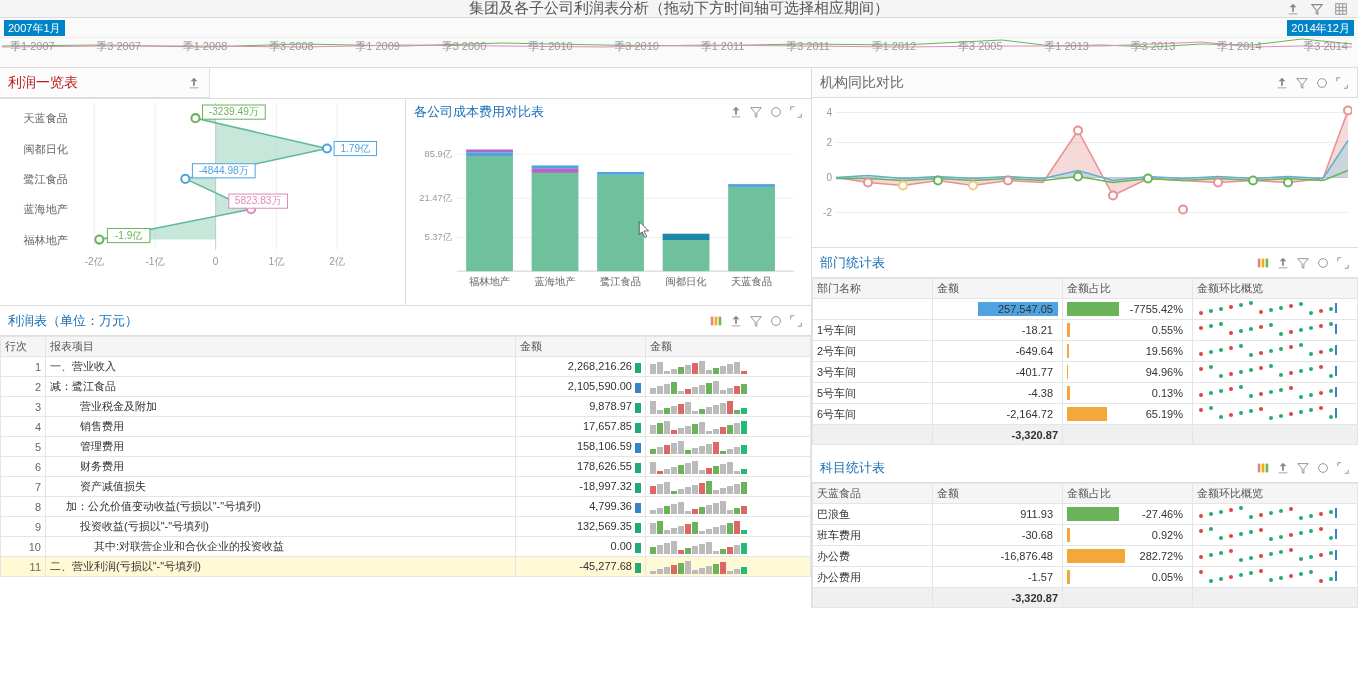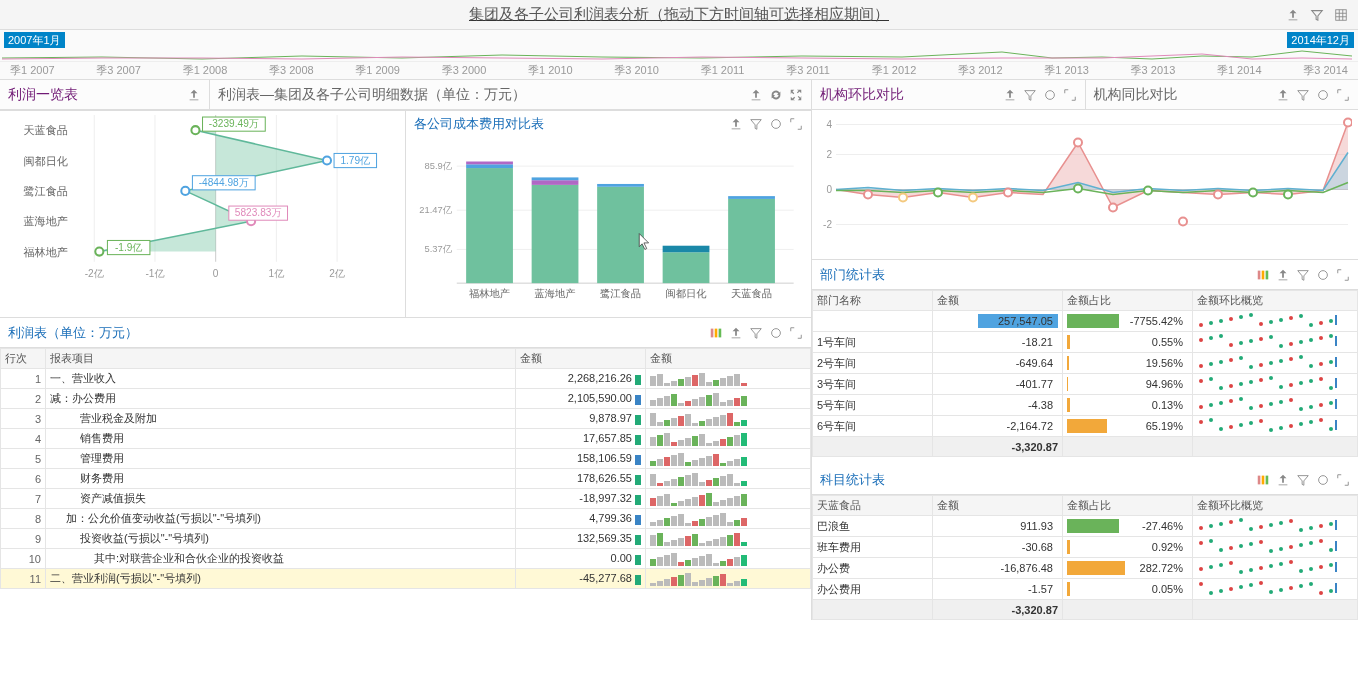--- a/index.html
+++ b/index.html
@@ -1,38 +1,38 @@
 <!DOCTYPE html>
 <html><head>
 <meta charset="utf-8">
 <style>
   * { box-sizing: border-box; margin: 0; padding: 0; }
   body { font-family: "Microsoft YaHei", Arial, sans-serif; font-size: 12px; background: #fff; color: #333; width: 1358px; }
   
   
-  .header { display: flex; align-items: center; justify-content: center; height: 30px; background: #f5f5f5; border-bottom: 1px solid #ddd; position: relative; text-decoration: underline; }
+  .header { display: flex; align-items: center; justify-content: center; height: 18px; background: #f5f5f5; border-bottom: 1px solid #ddd; position: relative; }
   .header-title { font-size: 15px; color: #555; }
   .header-icons { position: absolute; right: 10px; display: flex; gap: 10px; }
   
   
   .timeline { height: 50px; border-bottom: 1px solid #ddd; position: relative; background: #fafafa; }
   .timeline-handle { position: absolute; top: 2px; height: 16px; background: #0084c8; color: #fff; font-size: 11px; padding: 0 4px; line-height: 16px; }
   .timeline-handle.left { left: 4px; }
   .timeline-handle.right { right: 4px; }
-  .timeline-ticks { position: absolute; bottom: 0; left: 0; right: 0; display: flex; justify-content: space-between; padding: 0 10px; font-size: 11px; color: #999; border-top: 1px solid #eee; height: 18px; align-items: center; }
+  .timeline-ticks { position: absolute; bottom: 12px; left: 0; right: 0; display: flex; justify-content: space-between; padding: 0 10px; font-size: 11px; color: #999; border-top: 1px solid #eee; height: 18px; align-items: center; }
   .timeline-spark { position: absolute; top: 18px; left: 2px; right: 2px; height: 14px; }
   
   
   .main { display: flex; }
   .left-col { width: 812px; border-right: 1px solid #ddd; }
   .right-col { width: 546px; }
   
   
   .panel-header { height: 30px; display: flex; align-items: center; padding: 0 8px; border-bottom: 1px solid #ddd; background: #fcfcfc; justify-content: space-between; }
-  .panel-title { font-size: 14px; color: #701a75; font-weight: normal; }
+  .panel-title { font-size: 14px; color: #b91c1c; font-weight: normal; }
   .panel-title.gray { color: #666; }
   .panel-icons { display: flex; gap: 6px; align-items: center; }
   .icon { width: 14px; height: 14px; display: inline-flex; align-items: center; justify-content: center; color: #888; cursor: pointer; }
   .icon svg { width: 14px; height: 14px; }
   
   
   .row-split { display: flex; }
   .row-split > div { flex: 1; }
   .row-split > div:first-child { border-right: 1px solid #ddd; }
   
@@ -108,21 +108,21 @@
       <span>季3 2007</span>
       <span>季1 2008</span>
       <span>季3 2008</span>
     <span>季1 2009</span>
       <span>季3 2000</span>
       <span>季1 2010</span>
       <span>季3 2010</span>
     <span>季1 2011</span>
       <span>季3 2011</span>
       <span>季1 2012</span>
-      <span>季3 2012</span>
+      <span>季3 2005</span>
     <span>季1 2013</span>
       <span>季3 2013</span>
       <span>季1 2014</span>
       <span>季3 2014</span>
   </div>
 </div>
 
 <div class="main">
 
   <div class="left-col">
@@ -130,40 +130,20 @@
     <div class="profit-header-row">
       <div class="ph1 panel-header" style="border-right:1px solid #ddd;">
         <span class="panel-title">利润一览表</span>
         <div class="panel-icons">
             <span class="icon">
               <svg viewBox="0 0 16 16">
                 <path d="M3 13h10v1H3zM8 2l4 4h-3v5H7V6H4z" fill="#888"></path>
               </svg>
             </span>
           </div>
-      </div>
-      <div class="ph2 panel-header">
-        <span class="panel-title gray">利润表—集团及各子公司明细数据（单位：万元）</span>
-        <div class="panel-icons">
-          <span class="icon">
-              <svg viewBox="0 0 16 16">
-                <path d="M3 13h10v1H3zM8 2l4 4h-3v5H7V6H4z" fill="#888"></path>
-              </svg>
-            </span>
-          <span class="icon">
-              <svg viewBox="0 0 16 16">
-                <path d="M3 8a5 5 0 0 1 9-3l1-1v4h-4l1.5-1.5A3 3 0 0 0 5 8m8 0a5 5 0 0 1-9 3l-1 1V8h4l-1.5 1.5A3 3 0 0 0 11 8" fill="#888"></path>
-              </svg>
-            </span>
-          <span class="icon">
-              <svg viewBox="0 0 16 16">
-                <path d="M2 2h4L4 4l2 2-1 1-2-2-1 2zM14 2v4l-2-2-2 2-1-1 2-2-2-1zM2 14v-4l2 2 2-2 1 1-2 2 2 1zM14 14h-4l2-2-2-2 1-1 2 2 1-2z" fill="#888"></path>
-              </svg>
-            </span>
-        </div>
       </div>
     </div>
 
     <div class="row-split section-border">
 
       <div style="width:375px;">
         <div class="chart-net">
           <svg width="100%" height="100%" viewBox="0 0 360 170">
 
             <line x1="75" y1="0" x2="75" y2="145" stroke="#eee"></line>
@@ -329,21 +309,21 @@
                 <span style="height:6px;background:#6ab35a"></span>
                 <span style="height:8px;background:#bbb"></span>
                 <span style="height:10px;background:#bbb"></span>
                 <span style="height:12px;background:#bbb"></span>
                 <span style="height:3px;background:#d66"></span>
               </div>
             </td>
           </tr>
           <tr>
             <td class="idx">2</td>
-            <td>减：办公费用</td>
+            <td>减：鹭江食品</td>
             <td class="num">2,105,590.00 <span style="display:inline-block;width:6px;height:10px;background:#3a84c5;vertical-align:middle"></span></td>
             <td>
               <div class="mini-bars">
                 <span style="height:6px;background:#bbb"></span>
                 <span style="height:8px;background:#bbb"></span>
                 <span style="height:10px;background:#bbb"></span>
                 <span style="height:12px;background:#6ab35a"></span>
                 <span style="height:3px;background:#bbb"></span>
                 <span style="height:5px;background:#d66"></span>
                 <span style="height:7px;background:#bbb"></span>
@@ -564,45 +544,20 @@
               </div>
             </td>
           </tr>
         </tbody>
     </table>
   </div>
 
   <div class="right-col">
 
     <div class="row-split">
-      <div class="panel-header" style="width:268px;">
-        <span class="panel-title">机构环比对比</span>
-        <div class="panel-icons">
-          <span class="icon">
-              <svg viewBox="0 0 16 16">
-                <path d="M3 13h10v1H3zM8 2l4 4h-3v5H7V6H4z" fill="#888"></path>
-              </svg>
-            </span>
-          <span class="icon">
-              <svg viewBox="0 0 16 16">
-                <path d="M2 3h12l-5 6v5l-2-1v-4z" fill="none" stroke="#888"></path>
-              </svg>
-            </span>
-          <span class="icon">
-              <svg viewBox="0 0 16 16">
-                <circle cx="8" cy="8" r="5" fill="none" stroke="#888"></circle>
-              </svg>
-            </span>
-          <span class="icon">
-              <svg viewBox="0 0 16 16">
-                <path d="M2 2h4M2 2v4M14 14h-4M14 14v-4" stroke="#888" fill="none"></path>
-              </svg>
-            </span>
-        </div>
-      </div>
       <div class="panel-header">
         <span class="panel-title gray">机构同比对比</span>
         <div class="panel-icons">
           <span class="icon">
               <svg viewBox="0 0 16 16">
                 <path d="M3 13h10v1H3zM8 2l4 4h-3v5H7V6H4z" fill="#888"></path>
               </svg>
             </span>
           <span class="icon">
               <svg viewBox="0 0 16 16">

